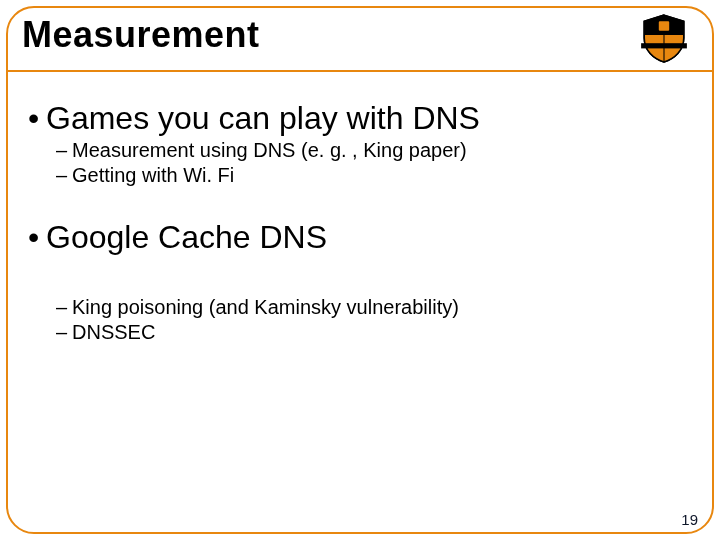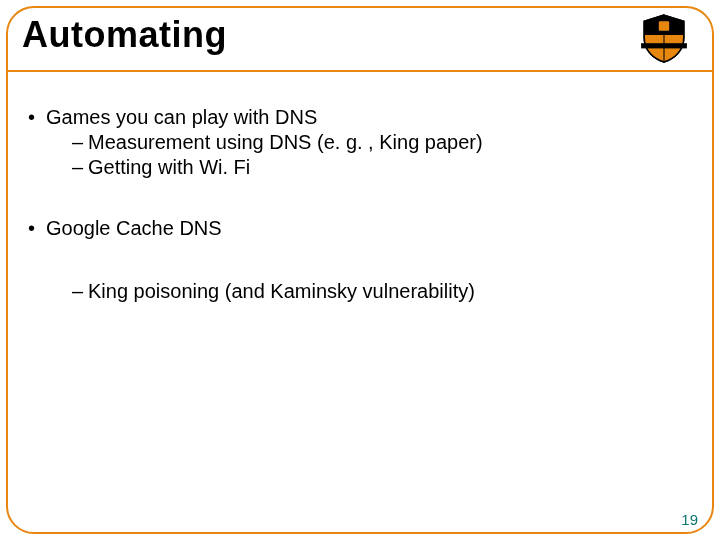--- a/index.html
+++ b/index.html
@@ -52,54 +52,54 @@
     height: 52px;
   }
   .logo svg { width: 52px; height: 52px; }
   .body {
     position: absolute;
     left: 28px;
     right: 28px;
     top: 86px;
   }
   .bullet1 {
-    font-size: 20px;
-    margin-top: 20px;
+    font-size: 32px;
+    margin-top: 14px;
     margin-bottom: 2px;
   }
   .bullet1 .dot {
     display: inline-block;
     width: 18px;
   }
   .bullet2 {
     font-size: 20px;
-    margin-left: 44px;
+    margin-left: 28px;
     margin-top: 2px;
   }
   .bullet2 .dash {
     display: inline-block;
     width: 16px;
   }
   .spacer { height: 18px; }
   .pagenum {
     position: absolute;
     right: 22px;
     bottom: 12px;
     font-size: 15px;
-    color: #0f766e;
+    color: #0f172a;
   }
 </style>
 </head>
 <body>
 
 <div class="slide">
   <div class="frame"></div>
   <div class="title-bar"></div>
 
-  <div class="title">Automating</div>
+  <div class="title">Measurement</div>
 
   <div class="logo">
     <svg viewBox="0 0 100 100">
       <path d="M50 6 L88 18 V50 C88 74 70 90 50 96 C30 90 12 74 12 50 V18 Z" fill="#ffffff" stroke="#000" stroke-width="3"></path>
       <path d="M50 6 L88 18 V50 C88 74 70 90 50 96 C30 90 12 74 12 50 V18 Z" fill="#e8870f" stroke="none" opacity="0.0"></path>
       <path d="M50 6 L88 18 V44 H12 V18 Z" fill="#000"></path>
       <rect x="40" y="18" width="20" height="18" rx="2" fill="#e8870f"></rect>
       <path d="M12 44 H88 V50 C88 74 70 90 50 96 C30 90 12 74 12 50 Z" fill="#e8870f"></path>
       <path d="M50 44 V96" stroke="#000" stroke-width="2"></path>
       <path d="M50 6 L88 18 V50 C88 74 70 90 50 96 C30 90 12 74 12 50 V18 Z" fill="none" stroke="#000" stroke-width="3"></path>
@@ -126,17 +126,20 @@
     </div>
 
     <div class="spacer"></div>
 
 
     <div class="spacer"></div>
 
     <div class="bullet2">
       <span class="dash">–</span><span>King poisoning (and Kaminsky vulnerability)</span>
     </div>
+    <div class="bullet2">
+      <span class="dash">–</span><span>DNSSEC</span>
+    </div>
 
   </div>
 
   <div class="pagenum">19</div>
 </div>
 
 </body></html>

